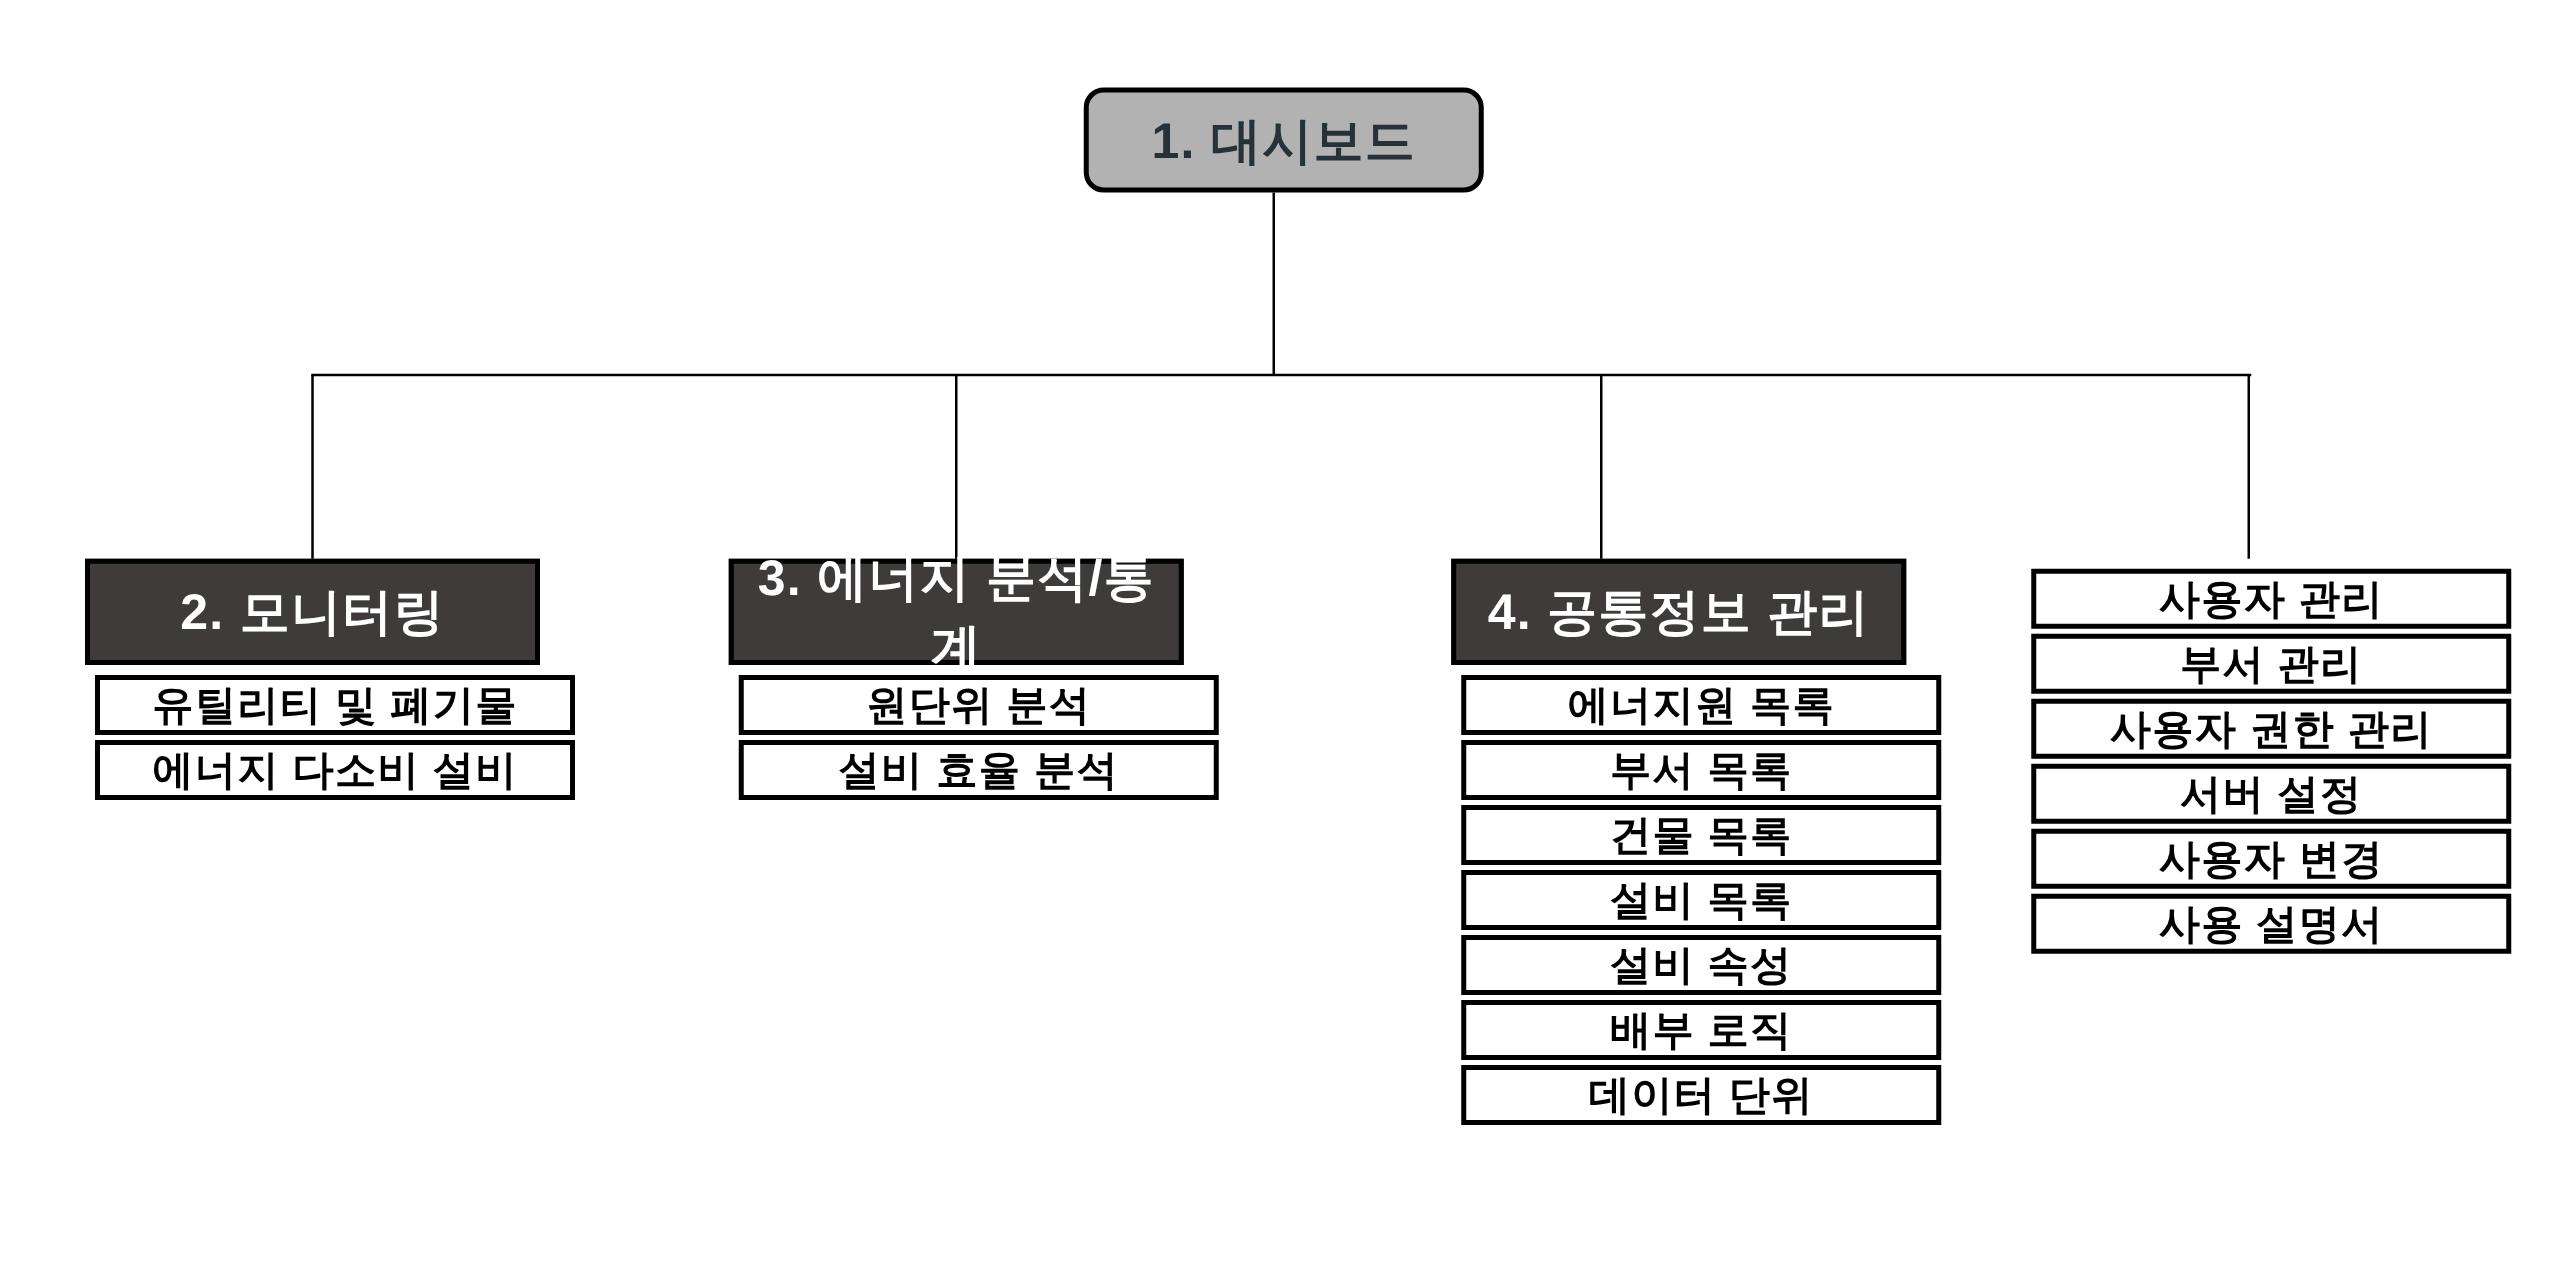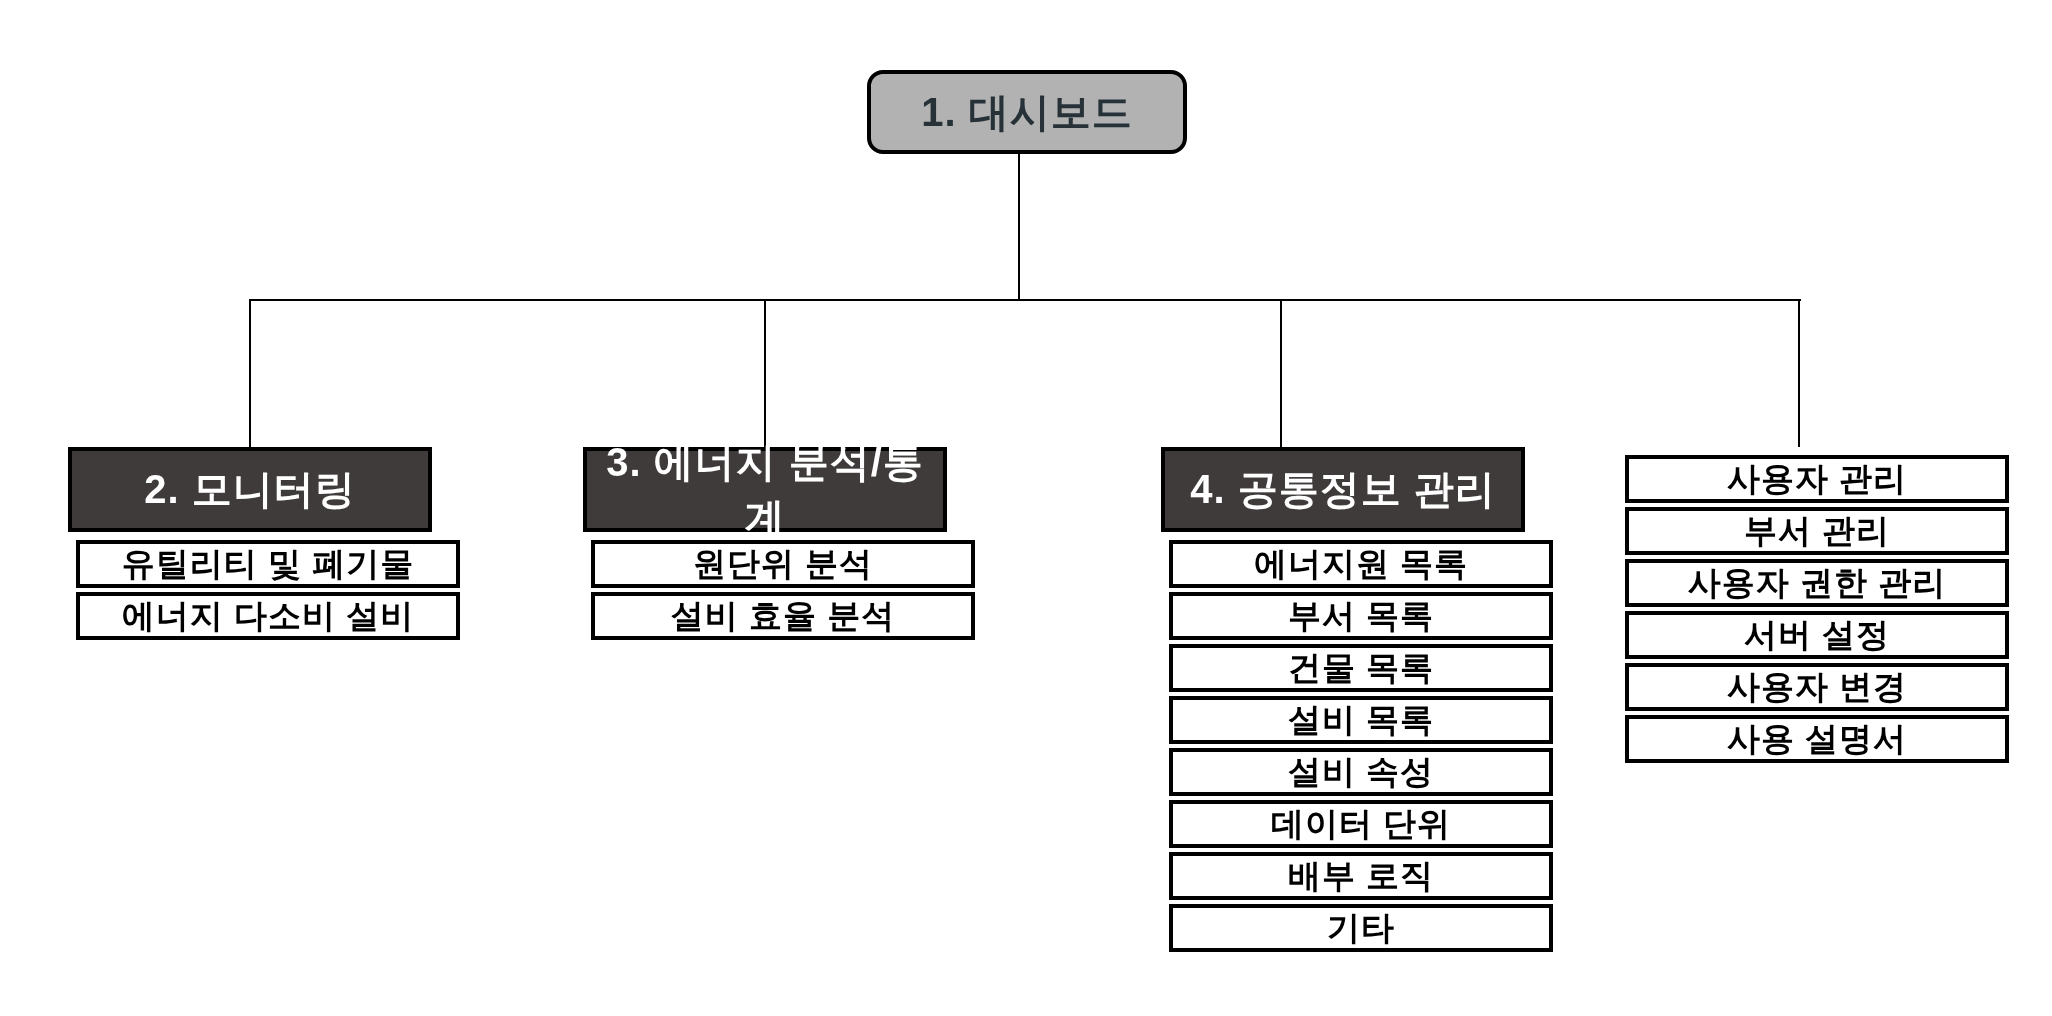--- a/index.html
+++ b/index.html
@@ -121,23 +121,22 @@
   </div>
 
   <div class="section sec-3">
     <div class="section-header">4. 공통정보 관리</div>
     <div class="section-items">
       <div class="leaf">에너지원 목록</div>
       <div class="leaf">부서 목록</div>
       <div class="leaf">건물 목록</div>
       <div class="leaf">설비 목록</div>
       <div class="leaf">설비 속성</div>
+      <div class="leaf">배부 로직</div>
       <div class="leaf">데이터 단위</div>
-      <div class="leaf">배부 로직</div>
-      <div class="leaf">기타</div>
     </div>
   </div>
 
   <div class="section sec-4">
     <div class="section-items">
       <div class="leaf">사용자 관리</div>
       <div class="leaf">부서 관리</div>
       <div class="leaf">사용자 권한 관리</div>
       <div class="leaf">서버 설정</div>
       <div class="leaf">사용자 변경</div>

